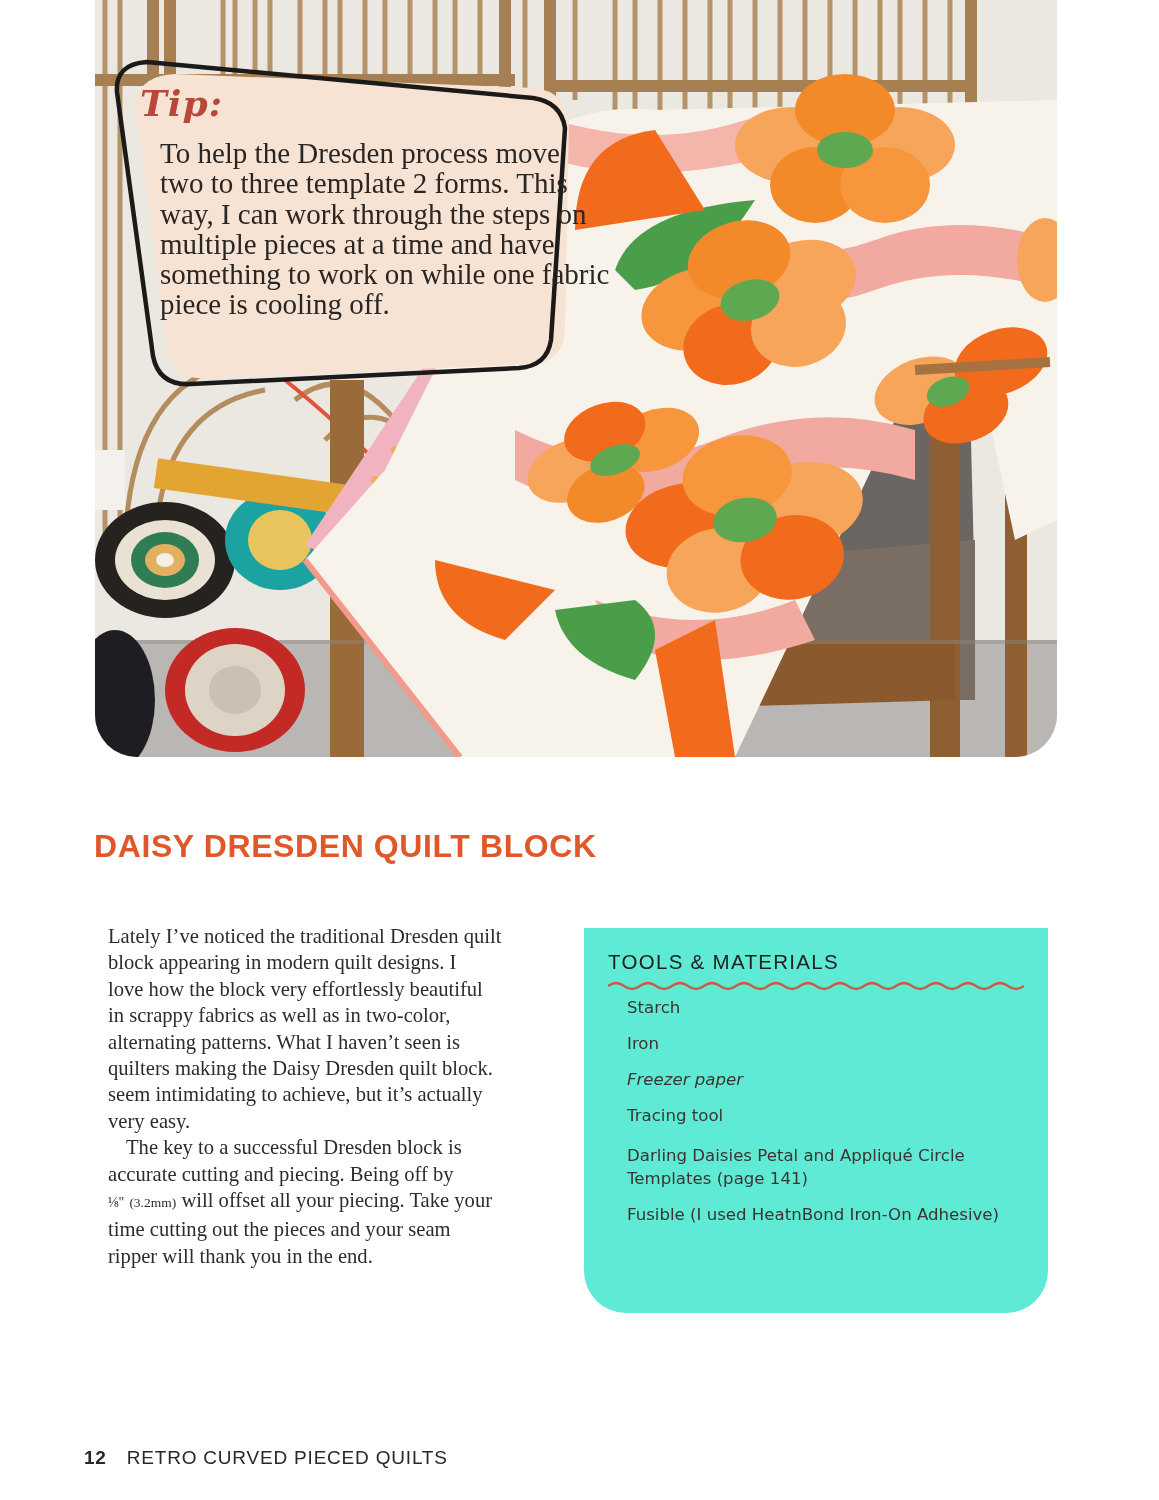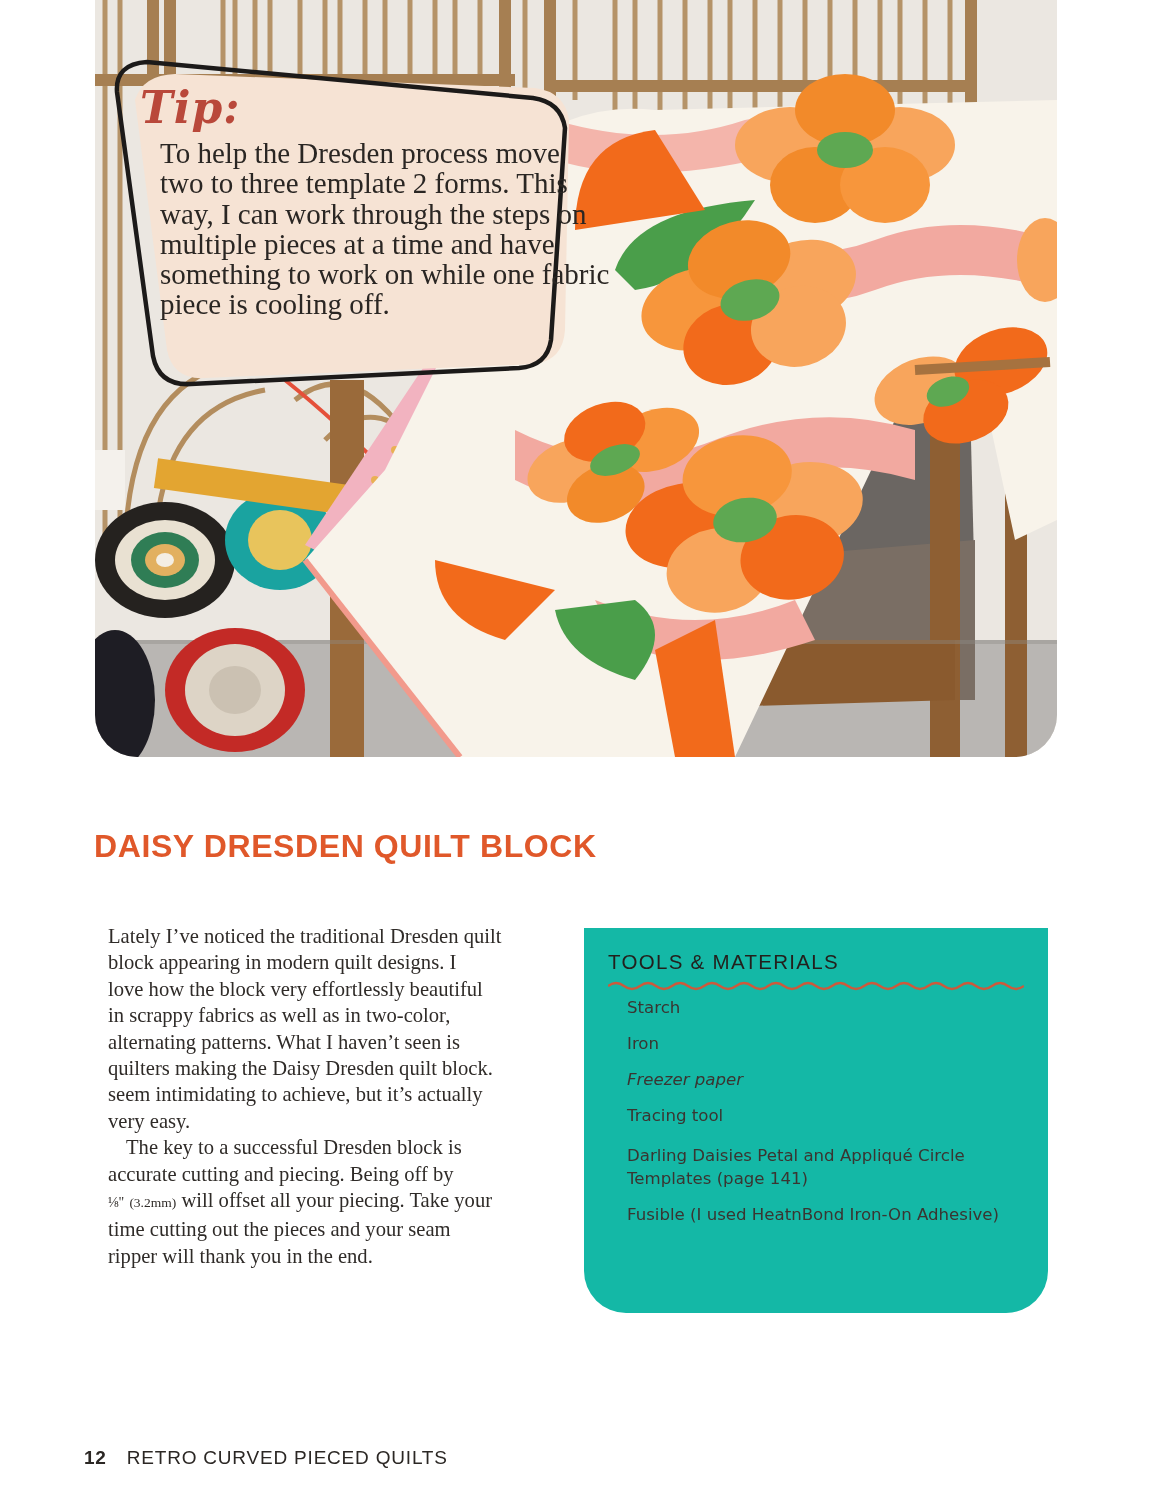--- a/index.html
+++ b/index.html
@@ -4,38 +4,38 @@
 <style>
   html, body { margin: 0; padding: 0; background: #ffffff; }
   body { width: 1159px; height: 1500px; position: relative; overflow: hidden;
          font-family: "Liberation Sans", sans-serif; }
 
   .photo { position: absolute; left: 95px; top: 0; width: 962px; height: 757px;
            border-radius: 0 0 42px 42px; overflow: hidden; background: #e9e5df; }
   .photo svg { position: absolute; left: 0; top: 0; width: 962px; height: 757px; }
   .tip-text-wrap { position: absolute; left: 160px; top: 138px; width: 400px; }
   .tip-title { position: absolute; left: 140px; top: 82px; font-family: "DejaVu Serif", serif;
-               font-style: italic; font-weight: bold; font-size: 44px; color: #b9483a; letter-spacing: 1px; }
+               font-style: italic; font-weight: bold; font-size: 36px; color: #b9483a; letter-spacing: 1px; }
   .tip-body { font-family: "Liberation Serif", serif; font-size: 29px; line-height: 30.3px;
               color: #2a2623; margin: 0; }
   .tip-body span { display: block; white-space: nowrap; }
 
   .section-title { position: absolute; left: 94px; top: 828px; margin: 0;
                    font-family: "Liberation Sans", sans-serif; font-weight: bold; font-size: 32px;
                    color: #e0582a; letter-spacing: 0.6px; }
 
   .body-text { position: absolute; left: 108px; top: 923px; width: 450px;
                font-family: "Liberation Serif", serif; font-size: 20.6px; line-height: 26.4px; color: #2f2b28; }
   .body-text span { display: block; white-space: nowrap; }
   .body-text .indent { padding-left: 18px; }
   .frac { font-size: 14px; }
   .mm { font-size: 13.5px; }
 
   .tools { position: absolute; left: 584px; top: 928px; width: 464px; height: 385px;
-           background: #14b8a6; border-radius: 0 0 42px 42px; }
+           background: #5eead4; border-radius: 0 0 42px 42px; }
   .tools-title { position: absolute; left: 24px; top: 22px; margin: 0; font-family: "Liberation Sans", sans-serif;
                  font-weight: normal; font-size: 20.5px; letter-spacing: 1.3px; color: #231f1c; }
   .wave { position: absolute; left: 24px; top: 52px; width: 416px; height: 12px; }
   .tools-list { position: absolute; left: 43px; top: 68px; margin: 0; padding: 0; list-style: none;
                 font-family: "DejaVu Sans", sans-serif; font-size: 16.6px; color: #3a3531; line-height: 23px; }
   .tools-list li { margin: 0; }
   .tools-list li.i0 { position: absolute; top: 0; white-space: nowrap; }
   .tools-list li.i1 { position: absolute; top: 36px; white-space: nowrap; }
   .tools-list li.i2 { position: absolute; top: 72px; white-space: nowrap; font-style: italic; }
   .tools-list li.i3 { position: absolute; top: 108px; white-space: nowrap; }

